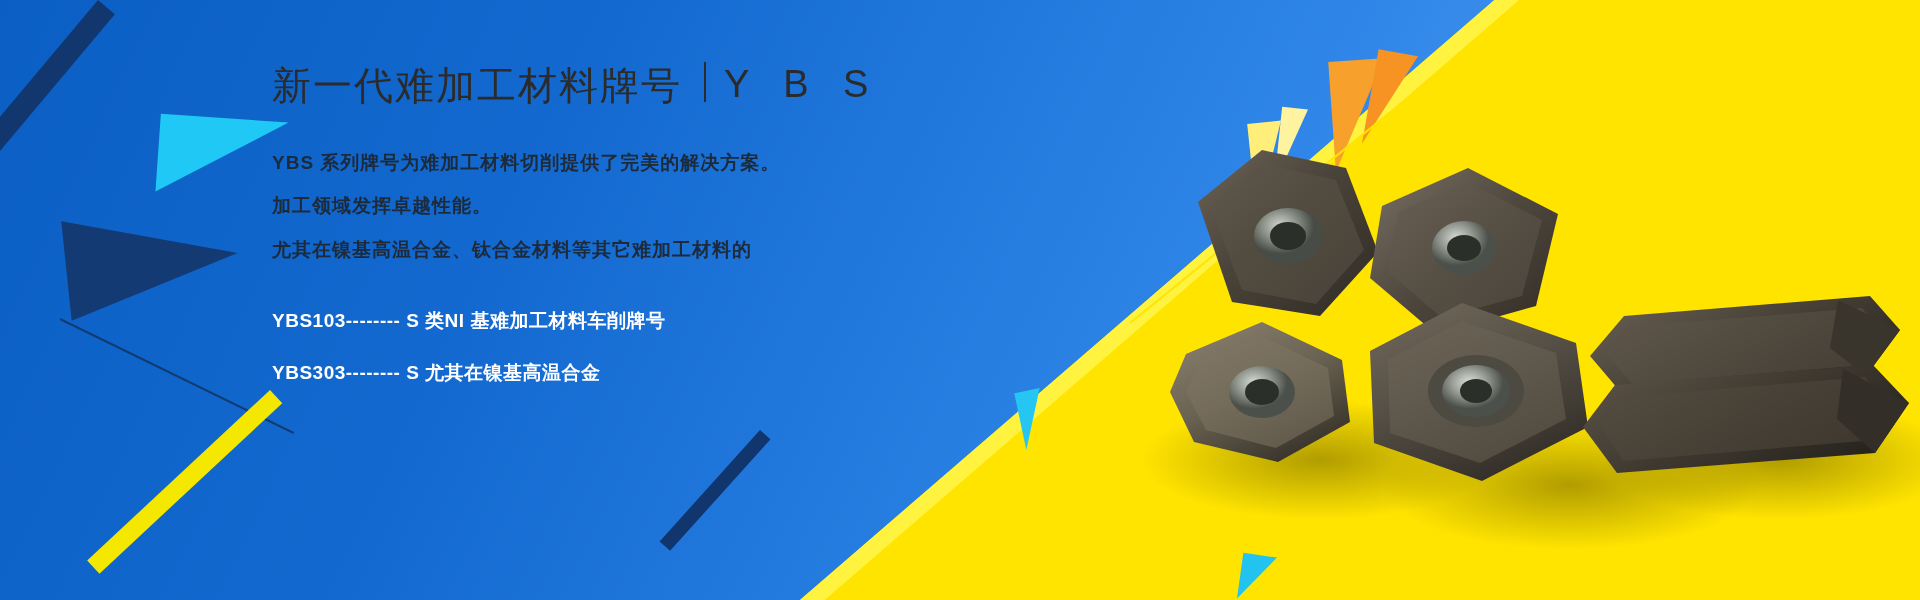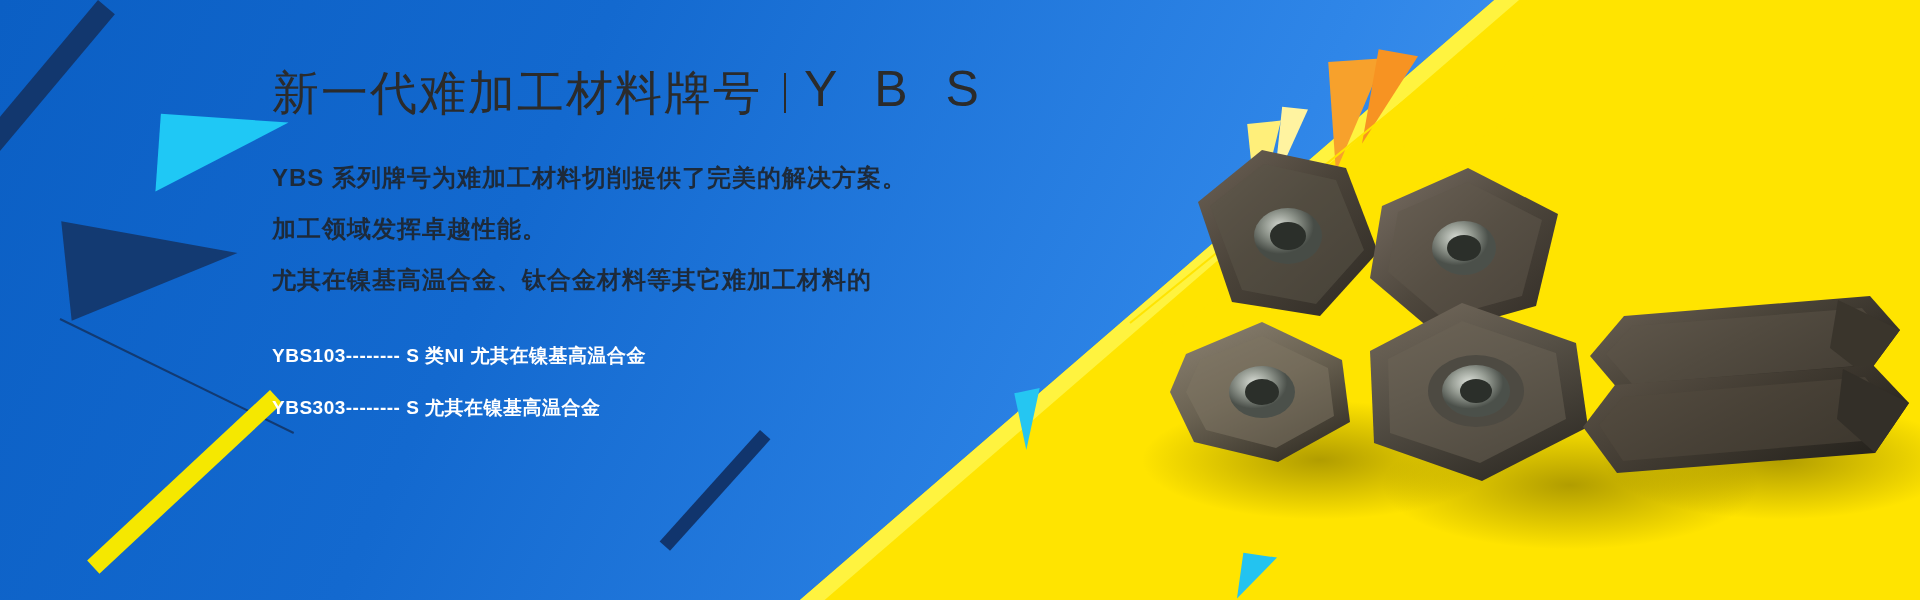--- a/index.html
+++ b/index.html
@@ -89,33 +89,33 @@
     transform:rotate(10deg);
   }
   .yline{position:absolute;background:#ffe400;height:2px;transform-origin:left center;}
   .yline-1{left:1130px;top:322px;width:560px;transform:rotate(-39deg);}
   .yline-2{left:1150px;top:352px;width:520px;transform:rotate(-39deg);}
   .yline-3{left:1178px;top:384px;width:470px;transform:rotate(-39deg);}
   
   .text-block{position:absolute;left:272px;top:62px;width:760px;}
   .title-row{display:flex;align-items:flex-end;}
   .title-cn{
-    font-size:47px;color:#2b2b2b;letter-spacing:2px;line-height:1.1;
+    font-size:39px;color:#2b2b2b;letter-spacing:2px;line-height:1.1;
     font-family:"Liberation Sans","DejaVu Sans",sans-serif;
   }
   .title-div{
     width:2px;height:40px;background:#2b2b2b;margin:0 18px 6px 22px;
   }
   .title-en{
-    font-size:50px;color:#2b2b2b;letter-spacing:12px;line-height:1.1;
+    font-size:38px;color:#2b2b2b;letter-spacing:12px;line-height:1.1;
     padding-bottom:2px;
   }
   .desc{margin-top:40px;}
   .desc p{
-    margin:0 0 14px 0;font-size:24px;color:#1d2a3a;line-height:1.55;
+    margin:0 0 14px 0;font-size:19px;color:#1d2a3a;line-height:1.55;
     letter-spacing:1px;font-weight:bold;
   }
   .models{margin-top:44px;}
   .models p{
     margin:0 0 26px 0;font-size:19px;color:#ffffff;letter-spacing:0.5px;
     font-weight:bold;
   }
   
   .inserts{position:absolute;left:1180px;top:150px;width:740px;height:420px;}
   .insert{position:absolute;}
@@ -155,21 +155,21 @@
       <div class="title-en">Y B S</div>
     </div>
 
     <div class="desc">
       <p>YBS 系列牌号为难加工材料切削提供了完美的解决方案。</p>
       <p>加工领域发挥卓越性能。</p>
       <p>尤其在镍基高温合金、钛合金材料等其它难加工材料的</p>
     </div>
 
     <div class="models">
-      <p>YBS103-------- S 类NI 尤其在镍基高温合金</p>
+      <p>YBS103-------- S 类NI 基难加工材料车削牌号</p>
       <p>YBS303-------- S 尤其在镍基高温合金</p>
     </div>
   </div>
 
   <div class="inserts">
 
     <div class="shadow" style="left:-40px;top:250px;width:360px;height:120px;"></div>
     <div class="shadow" style="left:200px;top:270px;width:380px;height:130px;"></div>
     <div class="shadow" style="left:420px;top:250px;width:360px;height:120px;"></div>
 

